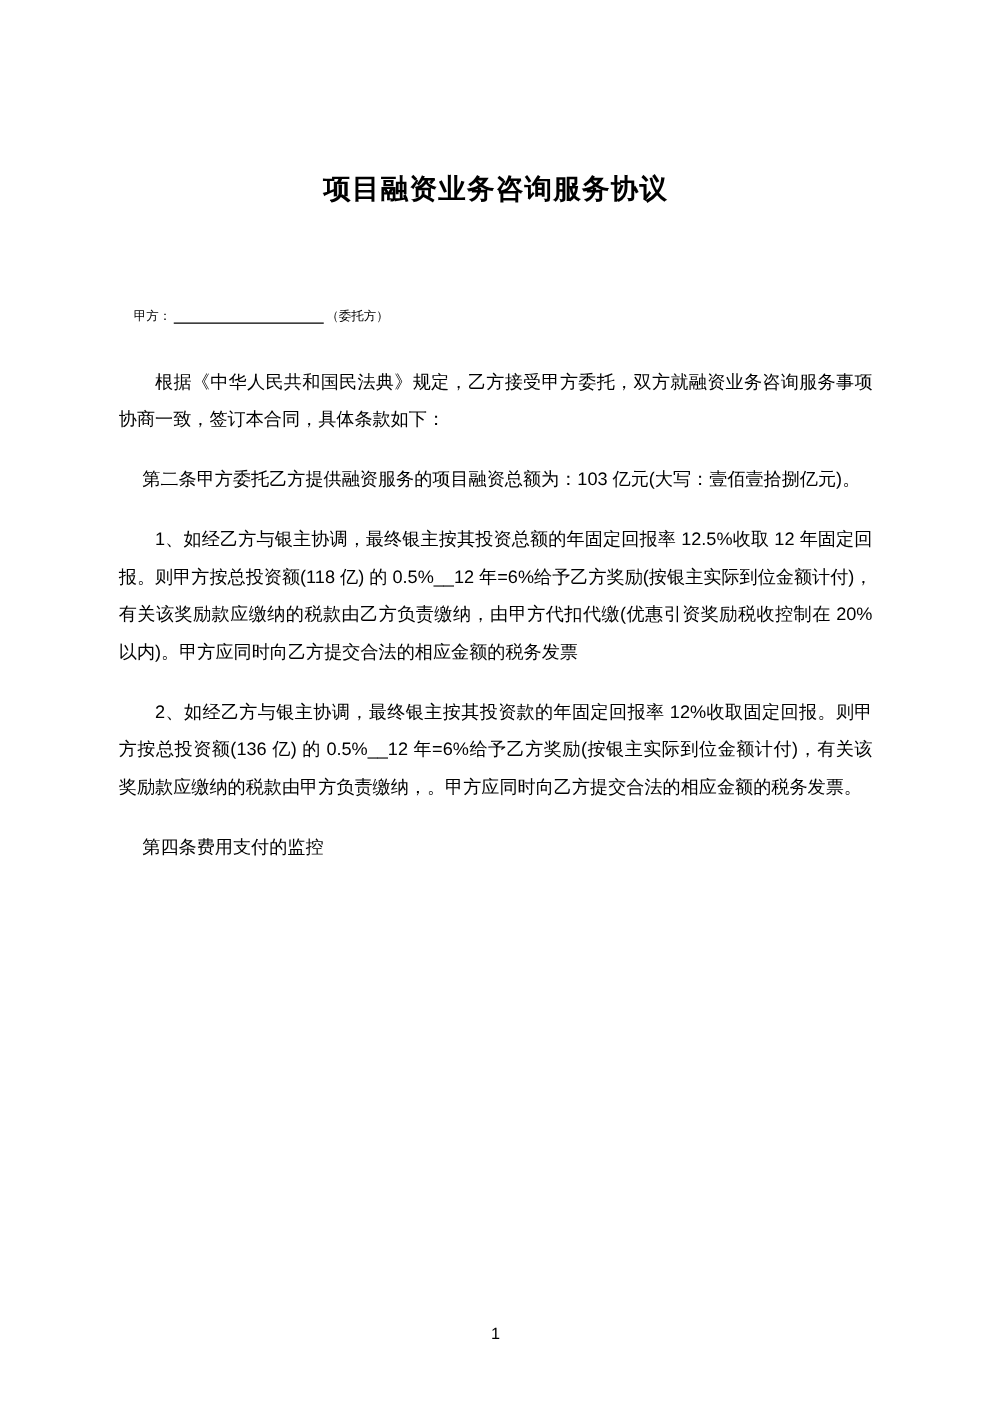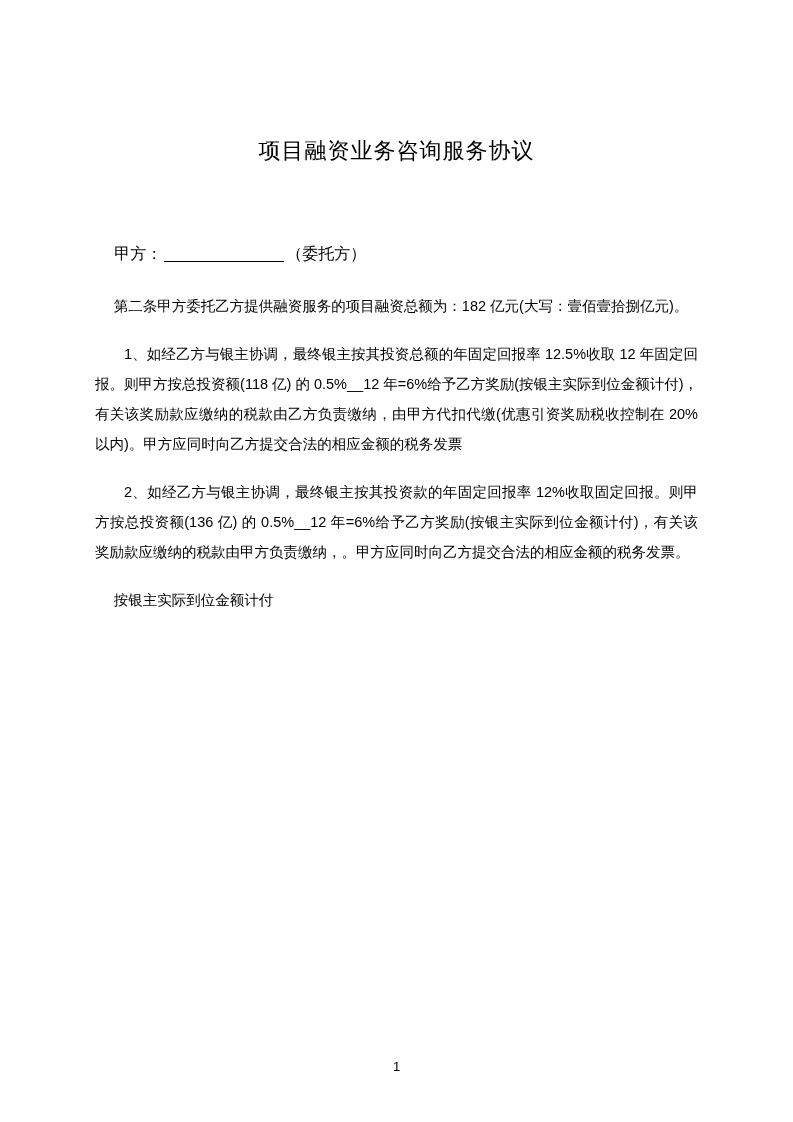--- a/index.html
+++ b/index.html
@@ -18,21 +18,21 @@
   .page {
     position: relative;
     width: 793px;
     height: 1122px;
     box-sizing: border-box;
     padding: 0 95px;
   }
   .doc-title {
     text-align: center;
     font-size: 22px;
-    font-weight: normal;
+    font-weight: bold;
     letter-spacing: 1px;
     margin: 0;
     padding-top: 135px;
     line-height: 32px;
   }
   .body-block {
     margin-top: 72px;
   }
   .para {
     font-size: 14.5px;
@@ -42,21 +42,21 @@
     text-justify: inter-ideograph;
     word-break: break-all;
   }
   .indent {
     text-indent: 2em;
   }
   .indent-small {
     text-indent: 1.3em;
   }
   .party-line {
-    font-size: 16px;
+    font-size: 10px;
     line-height: 30px;
     margin: 0 0 22px 0;
     text-indent: 1.2em;
   }
   .blank-fill {
     display: inline-block;
     border-bottom: 1px solid #000;
     width: 120px;
     vertical-align: -3px;
     margin: 0 2px;
@@ -78,27 +78,28 @@
 
   <h1 class="doc-title">项目融资业务咨询服务协议</h1>
 
   <div class="body-block">
 
     <p class="party-line">
       <span>甲方：</span><span class="blank-fill"></span><span>（委托方）</span>
     </p>
 
 
+    <p class="para indent">根据《中华人民共和国民法典》规定，乙方接受甲方委托，双方就融资业务咨询服务事项协商一致，签订本合同，具体条款如下：</p>
 
 
-    <p class="para indent-small">第二条甲方委托乙方提供融资服务的项目融资总额为：182 亿元(大写：壹佰壹拾捌亿元)。</p>
+    <p class="para indent-small">第二条甲方委托乙方提供融资服务的项目融资总额为：103 亿元(大写：壹佰壹拾捌亿元)。</p>
 
 
     <p class="para indent">1、如经乙方与银主协调，最终银主按其投资总额的年固定回报率 12.5%收取 12 年固定回报。则甲方按总投资额(118 亿) 的 0.5%__12 年=6%给予乙方奖励(按银主实际到位金额计付)，有关该奖励款应缴纳的税款由乙方负责缴纳，由甲方代扣代缴(优惠引资奖励税收控制在 20%以内)。甲方应同时向乙方提交合法的相应金额的税务发票</p>
 
     <p class="para indent">2、如经乙方与银主协调，最终银主按其投资款的年固定回报率 12%收取固定回报。则甲方按总投资额(136 亿) 的 0.5%__12 年=6%给予乙方奖励(按银主实际到位金额计付)，有关该奖励款应缴纳的税款由甲方负责缴纳，。甲方应同时向乙方提交合法的相应金额的税务发票。</p>
 
-    <p class="para indent-small">按银主实际到位金额计付</p>
+    <p class="para indent-small">第四条费用支付的监控</p>
 
   </div>
 
   <div class="page-number">1</div>
 </div>
 
 </body></html>

